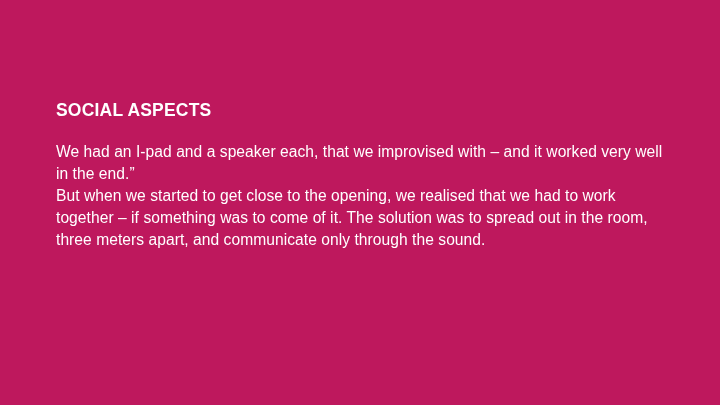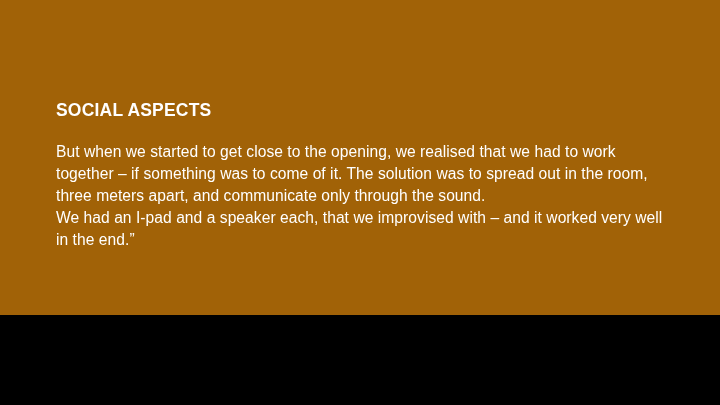--- a/index.html
+++ b/index.html
@@ -10,22 +10,22 @@
   body {
     width: 720px;
     height: 405px;
     overflow: hidden;
     font-family: "Liberation Sans", sans-serif;
     -webkit-font-smoothing: antialiased;
   }
   .slide {
     position: relative;
     width: 720px;
-    height: 315px;
-    background: #a16207;
+    height: 405px;
+    background: #be185d;
   }
   .slide-title {
     position: absolute;
     left: 56px;
     top: 100px;
     font-size: 17.5px;
     font-weight: bold;
     letter-spacing: 0.2px;
     color: #ffffff;
     line-height: 1.2;
@@ -49,17 +49,17 @@
   }
 </style>
 </head>
 <body>
 
 <div class="slide">
 
   <div class="slide-title">SOCIAL ASPECTS</div>
 
   <div class="body-block">
+    <span class="body-line">We had an I-pad and a speaker each, that we improvised with – and it worked very well in the end.”</span>
     <span class="body-line">But when we started to get close to the opening, we realised that we had to work together – if something was to come of it. The solution was to spread out in the room, three meters apart, and communicate only through the sound.</span>
-    <span class="body-line">We had an I-pad and a speaker each, that we improvised with – and it worked very well in the end.”</span>
   </div>
 
 </div>
 
 </body></html>

